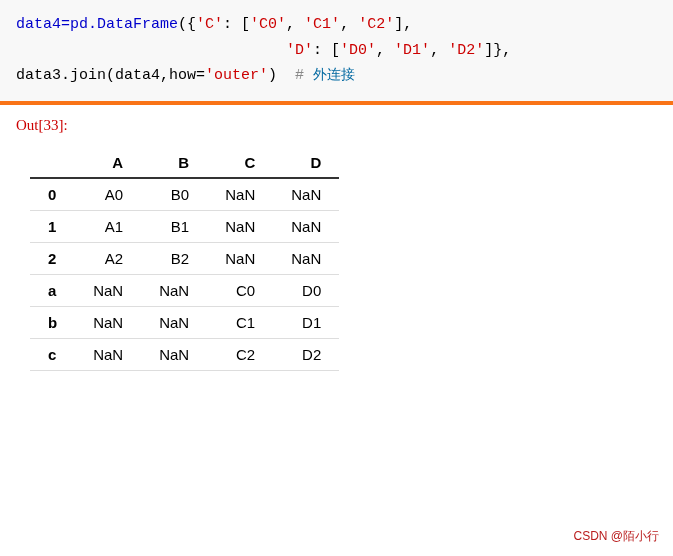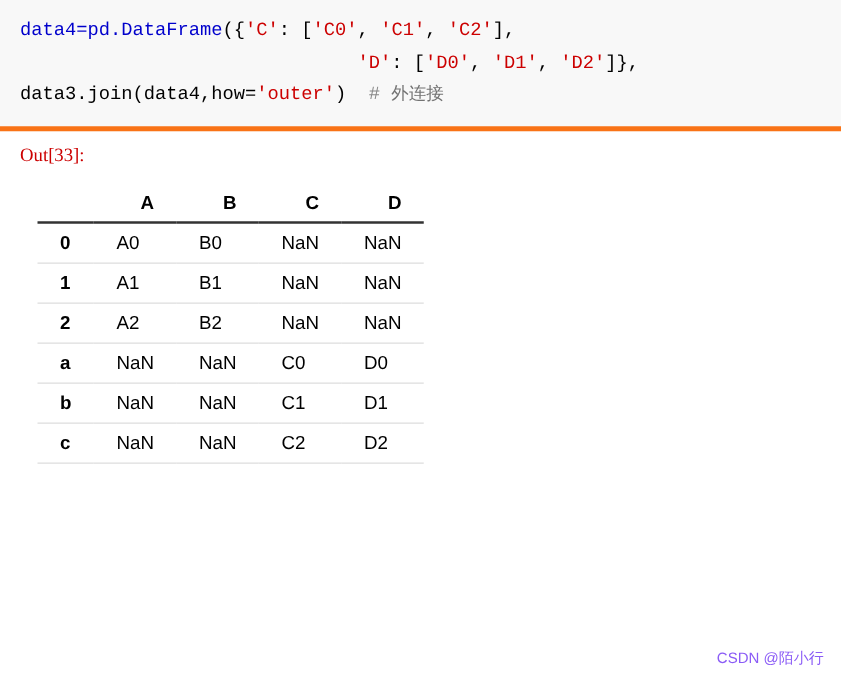--- a/index.html
+++ b/index.html
@@ -48,46 +48,46 @@
       text-align: right;
       padding: 6px 18px;
       border-bottom: 2px solid #333;
     }
 
     table th:first-child {
       text-align: left;
     }
 
     table td {
-      text-align: left;
+      text-align: right;
       padding: 7px 18px;
       border-bottom: 1px solid #ddd;
     }
 
     table td:first-child {
       text-align: left;
       font-weight: bold;
     }
 
     .watermark {
       position: absolute;
-      bottom: 21px;
+      bottom: 11px;
       right: 14px;
       font-family: Arial, sans-serif;
       font-size: 12px;
-      color: #8b5cf6;
+      color: #b91c1c;
     }
   </style>
 </head>
 <body>
 
 <div class="code-block">
   <div class="code-line"><span class="kw">data4=pd.</span><span style="color:#0000cc">DataFrame</span><span>({</span><span class="str">'C'</span><span>: [</span><span class="str">'C0'</span><span>, </span><span class="str">'C1'</span><span>, </span><span class="str">'C2'</span><span>],</span></div>
   <div class="code-line"><span>                              </span><span class="str">'D'</span><span>: [</span><span class="str">'D0'</span><span>, </span><span class="str">'D1'</span><span>, </span><span class="str">'D2'</span><span>]},</span></div>
-  <div class="code-line"><span>data3.join(data4,how=</span><span class="str">'outer'</span><span>)  </span><span style="color:#888888"># </span><span style="color:#737373;font-family:Arial,sans-serif;font-size:14px;">外连接</span></div>
+  <div class="code-line"><span>data3.join(data4,how=</span><span class="str">'outer'</span><span>)  </span><span style="color:#888888"># </span><span style="color:#0369a1;font-family:Arial,sans-serif;font-size:14px;">外连接</span></div>
 </div>
 
 <div class="output-label">Out[33]:</div>
 
 <div class="dataframe-container">
   <table>
     <thead>
       <tr>
         <th></th>
         <th>A</th>

